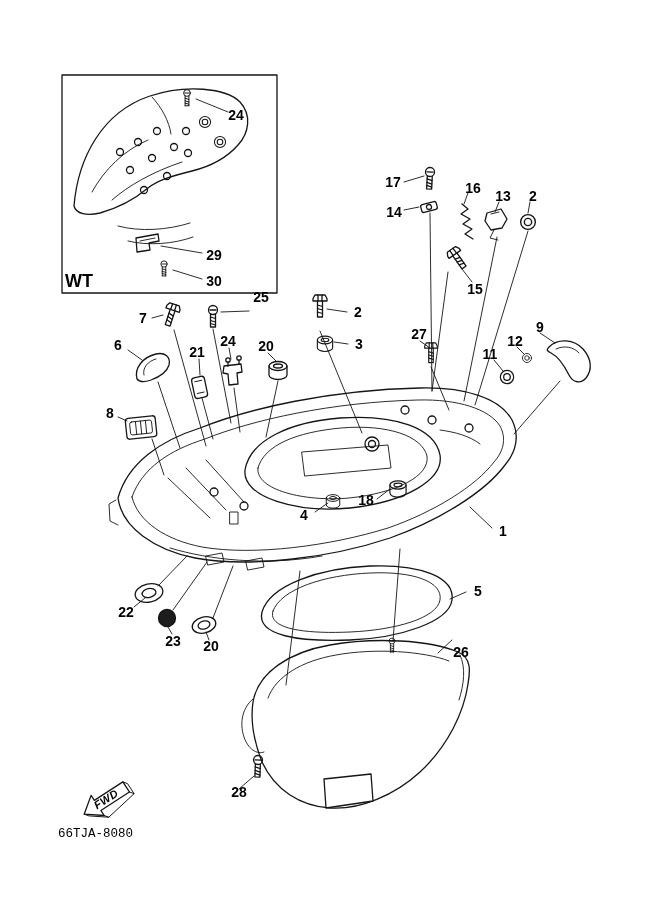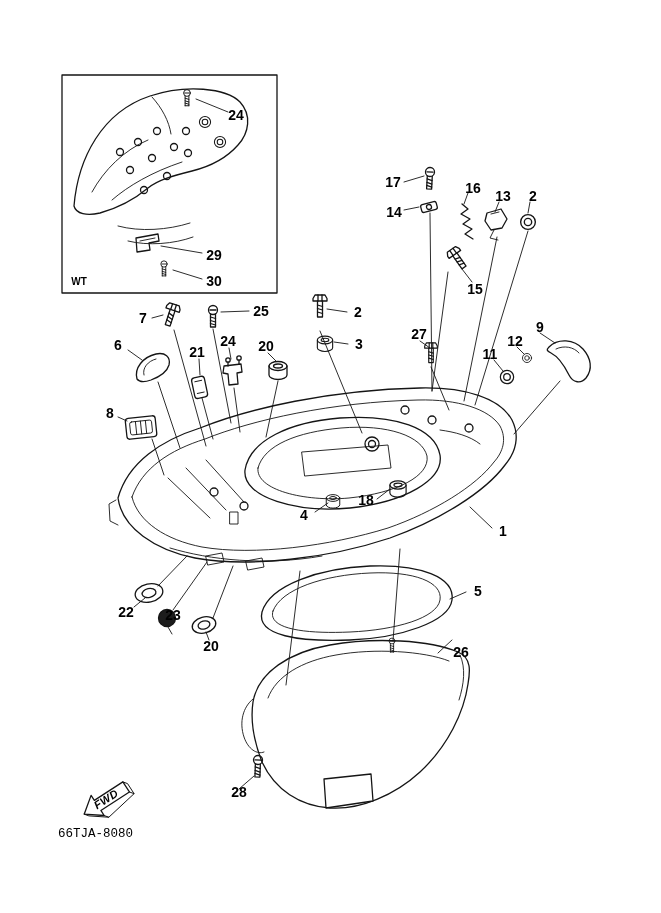--- a/index.html
+++ b/index.html
@@ -11,21 +11,21 @@
   .art * { stroke:#151515; fill:none; stroke-width:1.3; stroke-linecap:round; stroke-linejoin:round; }
   .art .thin { stroke-width:0.9; }
   .art .white { fill:#ffffff; }
   .art .dark { fill:#1c1c1c; }
   .callout {
     position:absolute; transform:translate(-50%,-50%);
     font-weight:bold; font-size:14px; line-height:1; color:#000; white-space:nowrap;
   }
   .inset-tag {
     position:absolute; left:79px; top:281px; transform:translate(-50%,-50%);
-    font-weight:bold; font-size:10px;
+    font-weight:bold; font-size:18px;
   }
   .fwd-label {
     position:absolute; left:106px; top:799px;
     transform:translate(-50%,-50%) rotate(-33deg);
     font-weight:bold; font-style:italic; font-size:11px; letter-spacing:0.5px;
   }
   .code { position:absolute; left:58px; top:827px; font-size:12.5px;font-family:Liberation Mono, monospace; }
 </style>
 </head>
 <body>
@@ -306,38 +306,38 @@
   <div class="callout" style="left:236px;top:115px">24</div>
   <div class="callout" style="left:214px;top:255px">29</div>
   <div class="callout" style="left:214px;top:281px">30</div>
   <div class="callout" style="left:393px;top:182px">17</div>
   <div class="callout" style="left:473px;top:188px">16</div>
   <div class="callout" style="left:503px;top:196px">13</div>
   <div class="callout" style="left:533px;top:196px">2</div>
   <div class="callout" style="left:394px;top:212px">14</div>
   <div class="callout" style="left:475px;top:289px">15</div>
   <div class="callout" style="left:143px;top:318px">7</div>
-  <div class="callout" style="left:261px;top:311px">25</div>
+  <div class="callout" style="left:261px;top:297px">25</div>
   <div class="callout" style="left:358px;top:312px">2</div>
   <div class="callout" style="left:118px;top:345px">6</div>
   <div class="callout" style="left:197px;top:352px">21</div>
   <div class="callout" style="left:228px;top:341px">24</div>
   <div class="callout" style="left:266px;top:346px">20</div>
   <div class="callout" style="left:359px;top:344px">3</div>
   <div class="callout" style="left:419px;top:334px">27</div>
   <div class="callout" style="left:540px;top:327px">9</div>
   <div class="callout" style="left:515px;top:341px">12</div>
   <div class="callout" style="left:490px;top:354px">11</div>
   <div class="callout" style="left:110px;top:413px">8</div>
   <div class="callout" style="left:366px;top:500px">18</div>
   <div class="callout" style="left:304px;top:515px">4</div>
   <div class="callout" style="left:503px;top:531px">1</div>
   <div class="callout" style="left:478px;top:591px">5</div>
   <div class="callout" style="left:126px;top:612px">22</div>
-  <div class="callout" style="left:173px;top:615px">23</div>
+  <div class="callout" style="left:173px;top:641px">23</div>
   <div class="callout" style="left:211px;top:646px">20</div>
   <div class="callout" style="left:461px;top:652px">26</div>
   <div class="callout" style="left:239px;top:792px">28</div>
 
   <div class="inset-tag">WT</div>
   <div class="fwd-label">FWD</div>
   <div class="code">66TJA-8080</div>
 
 </div>
 

